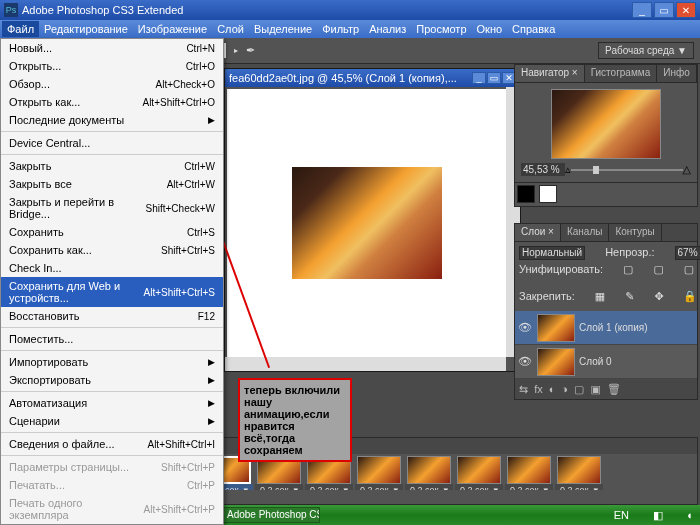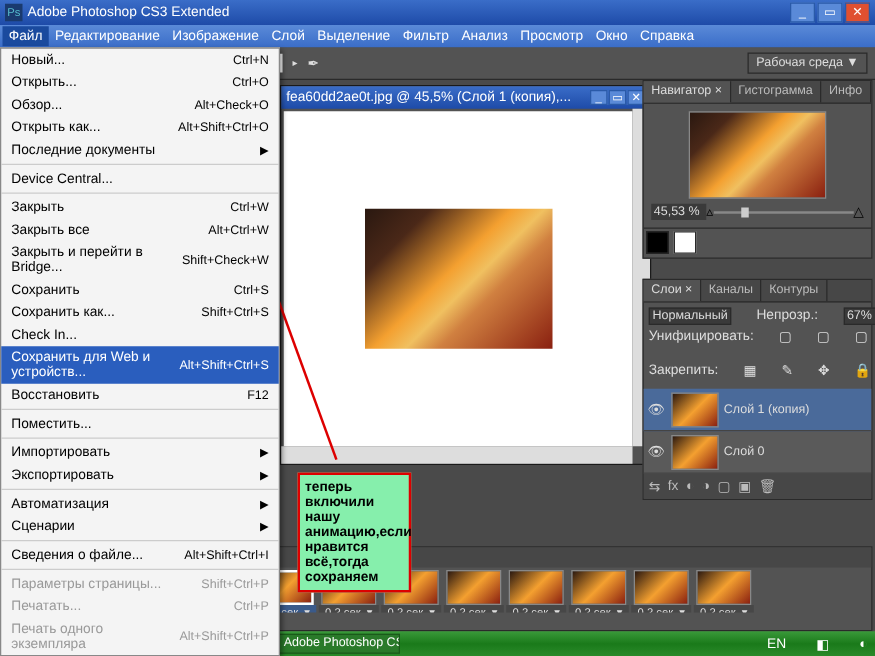--- a/index.html
+++ b/index.html
@@ -69,21 +69,21 @@
 .frame .ft{font-size:9px;color:#ddd;background:#474747;height:12px;line-height:12px}
 .frame.sel .ft{background:#3a5a8a}
 .animctl{height:16px;display:flex;align-items:center;padding:0 4px;gap:4px;color:#ccc;font-size:10px}
 .animctl .btn{width:14px;height:12px;border:1px solid #666;font-size:8px;text-align:center;line-height:10px}
 .taskbar{position:absolute;left:0;right:0;bottom:0;height:20px;background:linear-gradient(#3a9a3a,#1a7a1a,#2a8a2a);display:flex;align-items:center}
 .taskbar .start{width:40px;height:20px;background:radial-gradient(circle,#4ac040,#1a7a1a);border-radius:10px;margin:0 4px}
 .taskbar .ql{display:flex;gap:2px;padding:0 4px}
 .taskbar .ql span{width:14px;height:14px;background:#5a9a5a}
 .taskbar .task{background:#2a7a2a;border:1px solid #1a5a1a;height:16px;padding:1px 6px;color:#fff;font-size:10px;margin-right:2px;max-width:100px;overflow:hidden;white-space:nowrap}
 .taskbar .tray{margin-left:auto;color:#fff;font-size:10px;padding:0 6px;display:flex;gap:24px}
-.annot{position:absolute;left:238px;top:378px;width:91px;background:#86efac;border:2px solid #d00;padding:4px;font-size:11px;font-weight:bold;z-index:50}
+.annot{position:absolute;left:238px;top:378px;width:114px;background:#a3a3a3;border:2px solid #d00;padding:4px;font-size:11px;font-weight:bold;z-index:50}
 .arrow1{position:absolute;left:144px;top:208px;width:2px;height:280px;background:#d00;transform-origin:top;transform:rotate(-9deg);z-index:90}
 .arrow1::after{content:"";position:absolute;bottom:-2px;left:-5px;border:6px solid transparent;border-top:12px solid #d00}
 .arrow2{position:absolute;left:210px;top:208px;width:2px;height:170px;background:#d00;transform-origin:top;transform:rotate(-20deg);z-index:90}
 .num2{position:absolute;left:148px;top:244px;color:#d00;font-size:28px;font-weight:bold;transform:rotate(-90deg);z-index:95;font-family:serif}
 </style>
 </head>
 <body>
 
 <div class="titlebar">
   <span class="icon">Ps</span>

